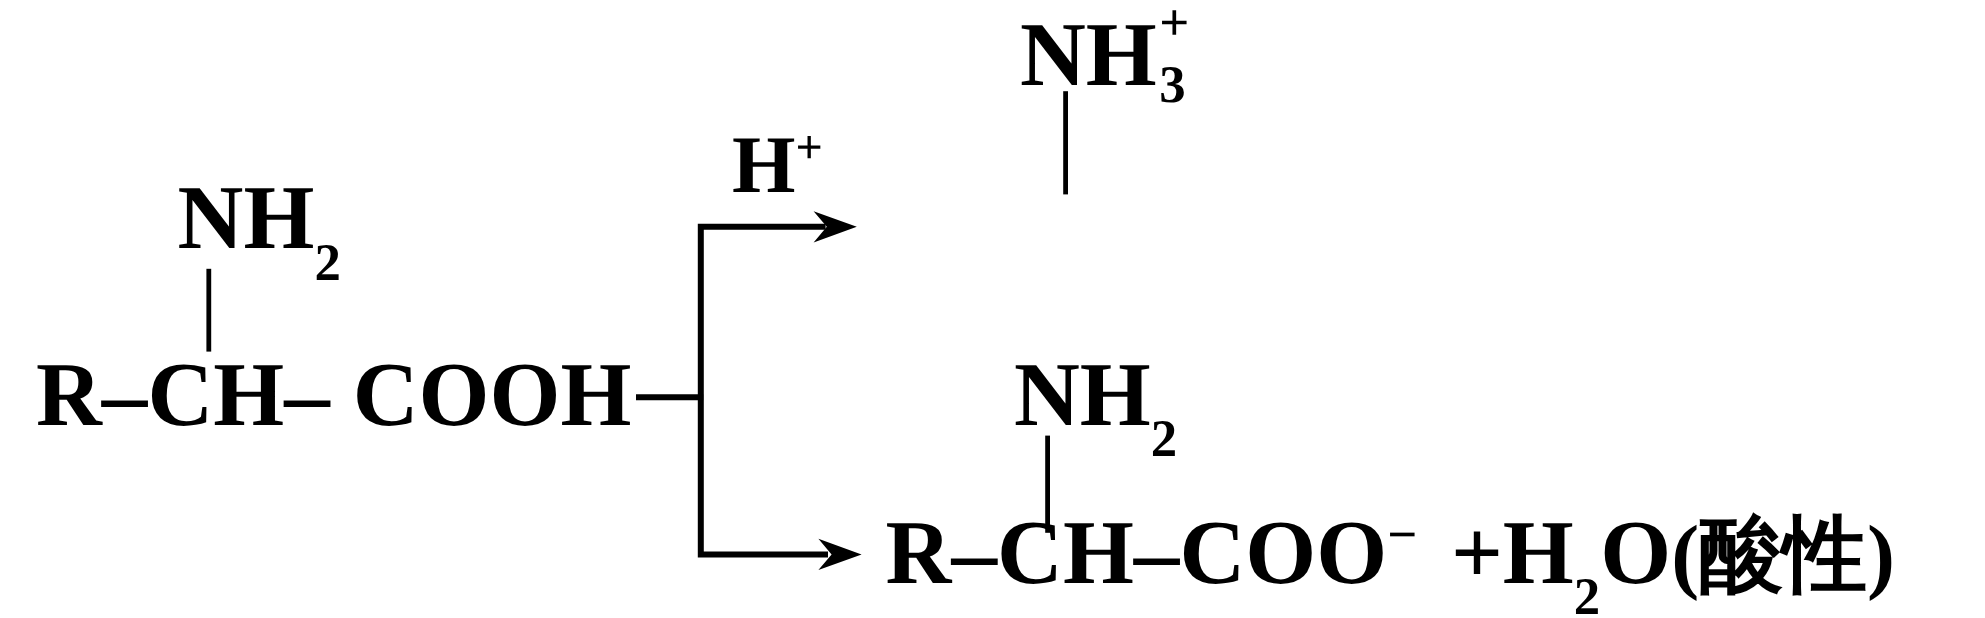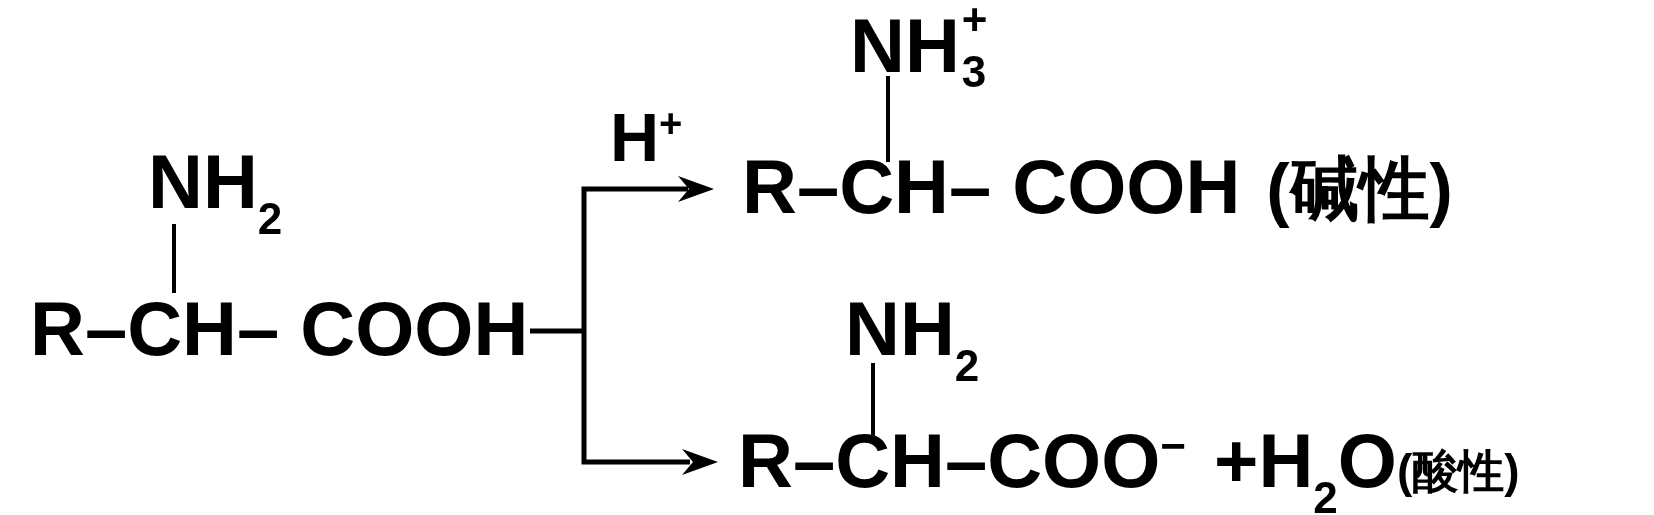--- a/index.html
+++ b/index.html
@@ -15,21 +15,21 @@
     overflow: hidden;
     color: #000000;
   }
   .layer {
     position: absolute;
     left: 0;
     top: 0;
   }
   .t {
     position: absolute;
-    font-family: Liberation Sans, sans-serif;
+    font-family: Liberation Serif, serif;
     font-weight: bold;
     color: #000000;
     line-height: 1;
     white-space: nowrap;
   }
   .f76 { font-size: 76px; }
   .f68 { font-size: 68px; }
   
   .fsub { font-size: 44px; vertical-align: -26px; }
   .fsup { font-size: 44px; vertical-align: 26px; }
@@ -40,21 +40,21 @@
     position: relative;
     display: inline-block;
     width: 34px;
     height: 50px;
     vertical-align: baseline;
   }
   .st-sup { position: absolute; left: 2px; top: -24px; font-size: 44px; line-height: 1; }
   .st-sub { position: absolute; left: 2px; top: 28px;  font-size: 44px; line-height: 1; }
   
   .note  { font-size: 70px; margin-left: 26px; }
-  .note2 { font-size: 46px; }
+  .note2 { font-size: 70px; }
   .pw    { margin-left: 28px; }
   svg line, svg path { stroke: #000000; fill: none; }
   svg polygon { fill: #000000; stroke: none; }
 </style>
 </head>
 <body>
 
 <div class="stage">
 
   <svg class="layer" width="1654" height="515" viewBox="0 0 1654 515">
@@ -84,23 +84,20 @@
 
   <div class="t f68" style="left:610px; top:103px">
     <span>H</span><span class="bsup">+</span>
   </div>
 
 
   <div class="t f76" style="left:850px; top:8px">
     <span>NH</span><span class="stack"><span class="st-sup">+</span><span class="st-sub">3</span></span>
   </div>
 
-  <div class="t f76" style="left:742px; top:149px">
-    <span>R–CH– COOH</span><span class="note">(碱性)</span>
-  </div>
 
   <div class="t f76" style="left:845px; top:291px">
     <span>NH</span><span class="fsub">2</span>
   </div>
 
   <div class="t f76" style="left:738px; top:423px">
     <span>R–CH–COO</span><span class="fsup">−</span><span class="pw"><span>+H</span><span class="fsub">2</span><span>O</span></span><span class="note2">(酸性)</span>
   </div>
 
 </div>

